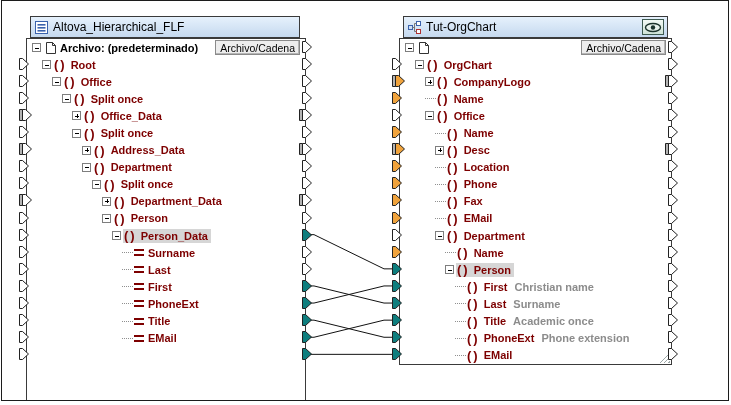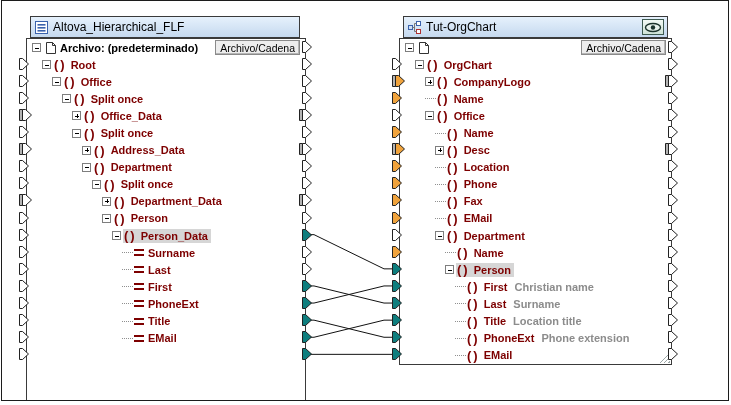--- a/index.html
+++ b/index.html
@@ -506,21 +506,21 @@
           </span>
           <span class="note">Surname</span>
         </div>
         <div class="trow" style="height: 17.1px;">
           <span style="flex: 0 0 auto; width: 55px;"></span>
           <span class="stub"></span>
           <span class="nodewrap">
             <span class="nicon element">()</span>
             <span>Title</span>
           </span>
-          <span class="note">Location title</span>
+          <span class="note">Academic once</span>
         </div>
         <div class="trow" style="height: 17.1px;">
           <span style="flex: 0 0 auto; width: 55px;"></span>
           <span class="stub"></span>
           <span class="nodewrap">
             <span class="nicon element">()</span>
             <span>PhoneExt</span>
           </span>
           <span class="note">Phone extension</span>
         </div>

